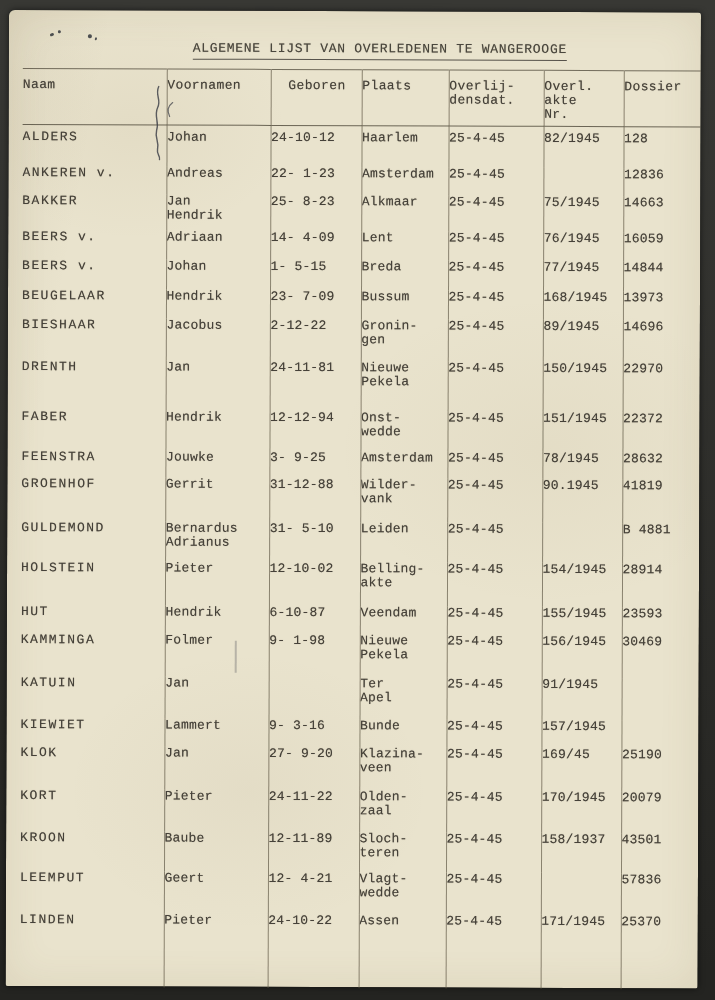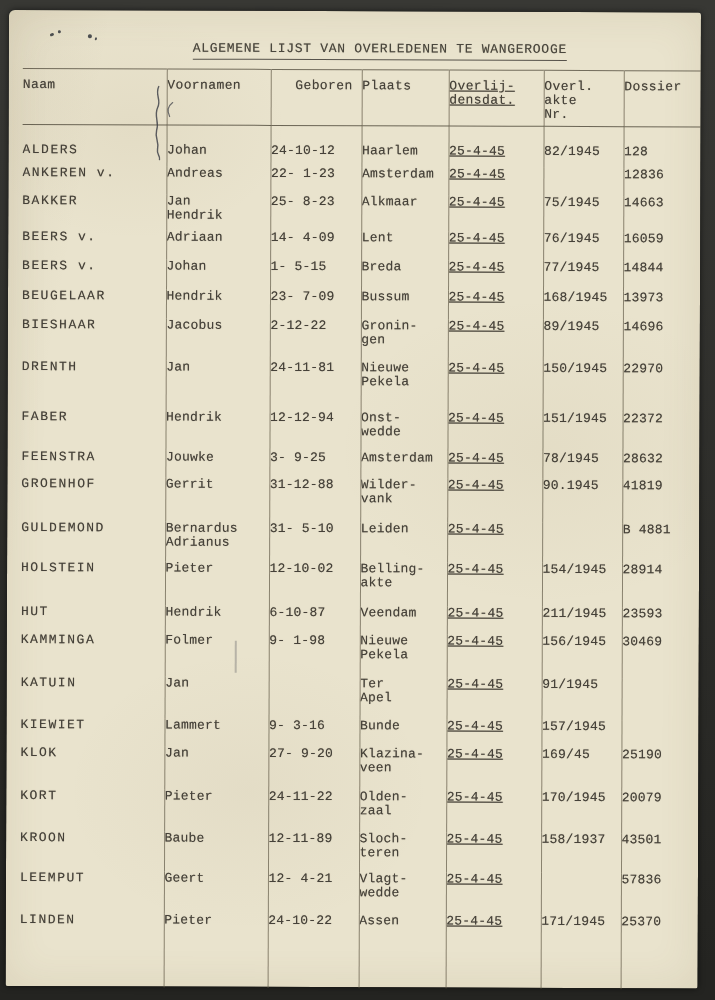--- a/index.html
+++ b/index.html
@@ -43,29 +43,29 @@
     vertical-align:top;font-weight:normal;text-align:left;
     font-size:13px;line-height:14px;color:#454139;
     text-shadow:0 0 .7px rgba(70,62,48,.55);
     padding:0;white-space:pre-line;overflow:hidden;
   }
   .list th{padding-top:9px;letter-spacing:.4px;}
   .list thead tr{height:56px;}
   .list th,.list td{border-right:1px solid rgba(95,88,70,.7);}
   .list th:last-child,.list td:last-child{border-right:none;}
   .list thead th{border-bottom:1.2px solid rgba(85,79,64,.85);}
-  .list tbody tr:first-child td{padding-top:18px;margin-left:8px;}
+  .list tbody tr:first-child td{padding-top:5px;margin-left:8px;}
   
   .c-naam{padding-left:11px;letter-spacing:1.5px;}
   th.c-naam{letter-spacing:.4px;}
   .c-voorn{padding-left:12px;letter-spacing:.2px;}
   .c-geb{text-align:right;padding-right:5px;white-space:pre;letter-spacing:.2px;}
-  th.c-geb{text-align:left;padding-left:24px;}
+  th.c-geb{text-align:left;padding-left:17px;}
   .c-plaats{padding-left:7px;letter-spacing:.2px;}
-  .c-ovd{padding-left:5px;letter-spacing:.2px;text-decoration:underline;}
+  .c-ovd{padding-left:5px;letter-spacing:.2px;}
   .c-akte{padding-left:8px;white-space:pre;letter-spacing:.2px;font-family:Liberation Mono, monospace;}
   .c-dos{padding-left:7px;letter-spacing:.2px;}
   
   .ink-dot{position:absolute;background:#33363c;border-radius:50%;opacity:.85;z-index:3;}
   .scribble{position:absolute;z-index:3;}
   .faint-mark{position:absolute;width:1.5px;height:32px;background:rgba(70,70,80,.30);z-index:3;}
 </style>
 </head>
 <body>
 
@@ -223,21 +223,21 @@
     <td class="c-ovd">25-4-45</td>
     <td class="c-akte">154/1945</td>
     <td class="c-dos">28914</td>
   </tr>
         <tr style="height: 28px;">
     <td class="c-naam">HUT</td>
     <td class="c-voorn">Hendrik</td>
     <td class="c-geb">6-10-87</td>
     <td class="c-plaats">Veendam</td>
     <td class="c-ovd">25-4-45</td>
-    <td class="c-akte">211/1945</td>
+    <td class="c-akte">155/1945</td>
     <td class="c-dos">23593</td>
   </tr>
         <tr style="height: 43px;">
     <td class="c-naam">KAMMINGA</td>
     <td class="c-voorn">Folmer</td>
     <td class="c-geb">9- 1-98</td>
     <td class="c-plaats">Nieuwe
 Pekela</td>
     <td class="c-ovd">25-4-45</td>
     <td class="c-akte">156/1945</td>

